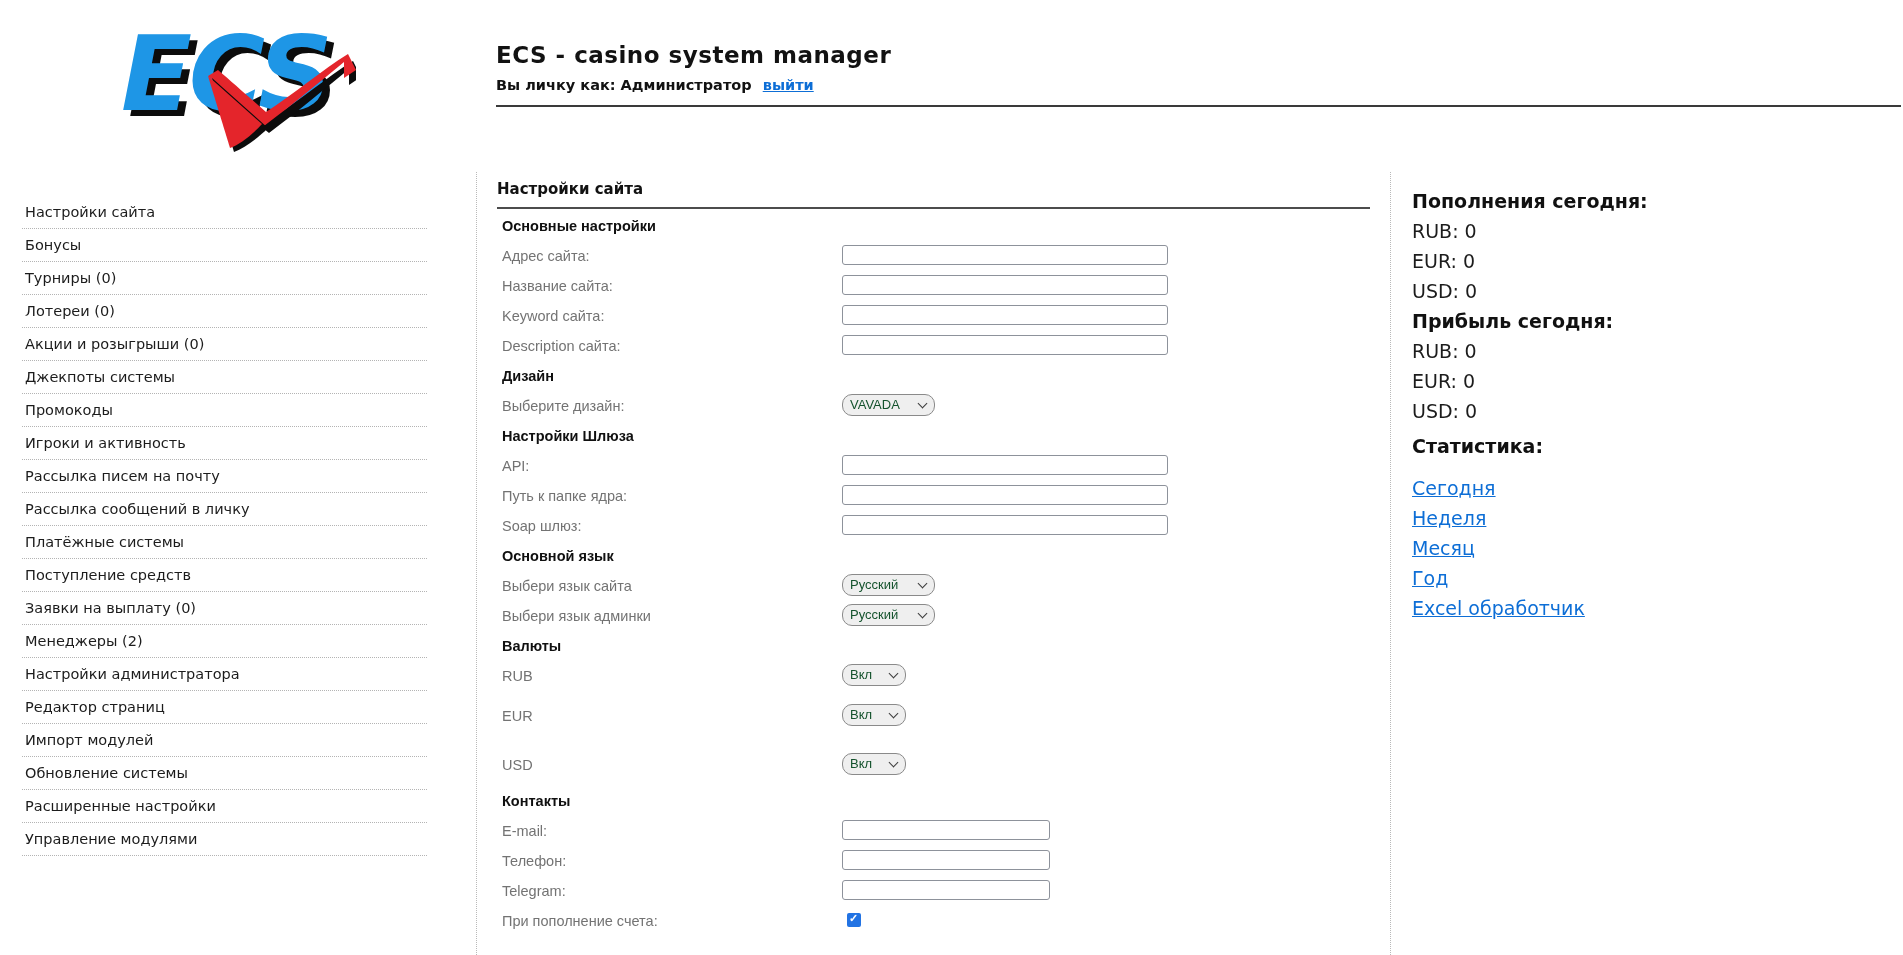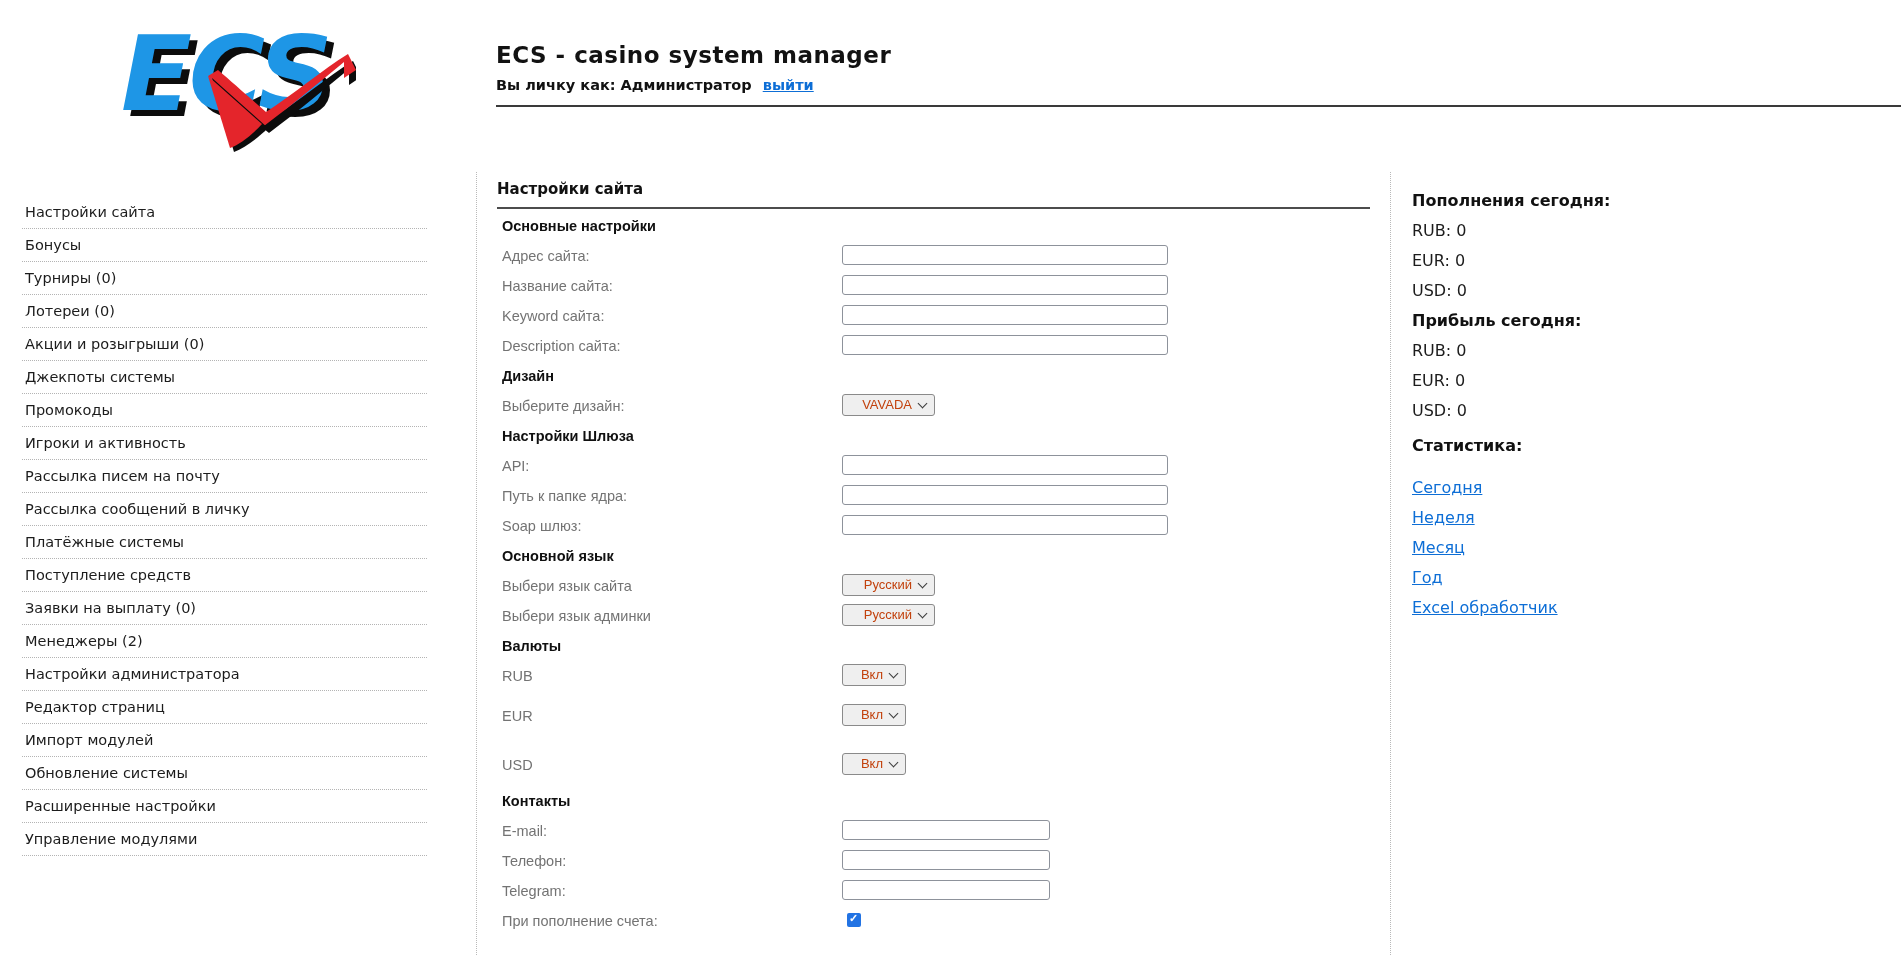--- a/index.html
+++ b/index.html
@@ -64,24 +64,23 @@
   .tinput {
     position:absolute; left:345px; top:-1px; height:18px;
     border:1px solid #8d929b; border-radius:3px; background:#fff;
     font-size:13px; padding:0 5px; outline:none;
   }
   .tinput.wide   { width:314px; }
   .tinput.narrow { width:196px; }
 
   .fselect {
     position:absolute; left:345px; top:-2px; height:22px; box-sizing:border-box;
-    border:1px solid #8a8a8a; border-radius:3px; background:#efefef;
-    font-size:13px; color:#c2410c; line-height:20px; padding:0 22px 0 7px;
+    border:1px solid #8a8a8a; border-radius:10px; background:#efefef;
+    font-size:13px; color:#14532d; line-height:20px; padding:0 22px 0 7px;
     cursor:pointer;
-    text-align:right;
   }
   .fselect.select-wide  { width:93px; }
   .fselect.select-small { width:64px; }
   .chev {
     position:absolute; right:8px; top:5px; width:6px; height:6px;
     border-right:1.6px solid #3c3c3c; border-bottom:1.6px solid #3c3c3c;
     transform:rotate(45deg);
   }
 
   .fcheckbox {
@@ -89,21 +88,21 @@
     background:#2273e3; border-radius:2px; cursor:pointer;
   }
   .fcheckbox::after {
     content:"\2713"; position:absolute; left:2px; top:-1px;
     color:#fff; font-size:11px; font-weight:bold;
   }
 
   
   #stats { position:absolute; left:1412px; top:186px; width:470px;
            font-family:"DejaVu Sans", sans-serif; }
-  .stat-row { height:30px; line-height:30px; font-size:16px; color:#1c1c1c; white-space:nowrap; }
+  .stat-row { height:30px; line-height:30px; font-size:19px; color:#1c1c1c; white-space:nowrap; }
   .stat-row.heading { font-weight:bold; color:#111; }
   .stat-row.heading.gap { margin-top:5px; }
   .stat-row.link a { color:#0d6ed6; text-decoration:underline; cursor:pointer; }
   .stat-row.heading + .stat-row.link { margin-top:12px; }
 </style>
 </head>
 <body>
 
 <div id="app">
 

